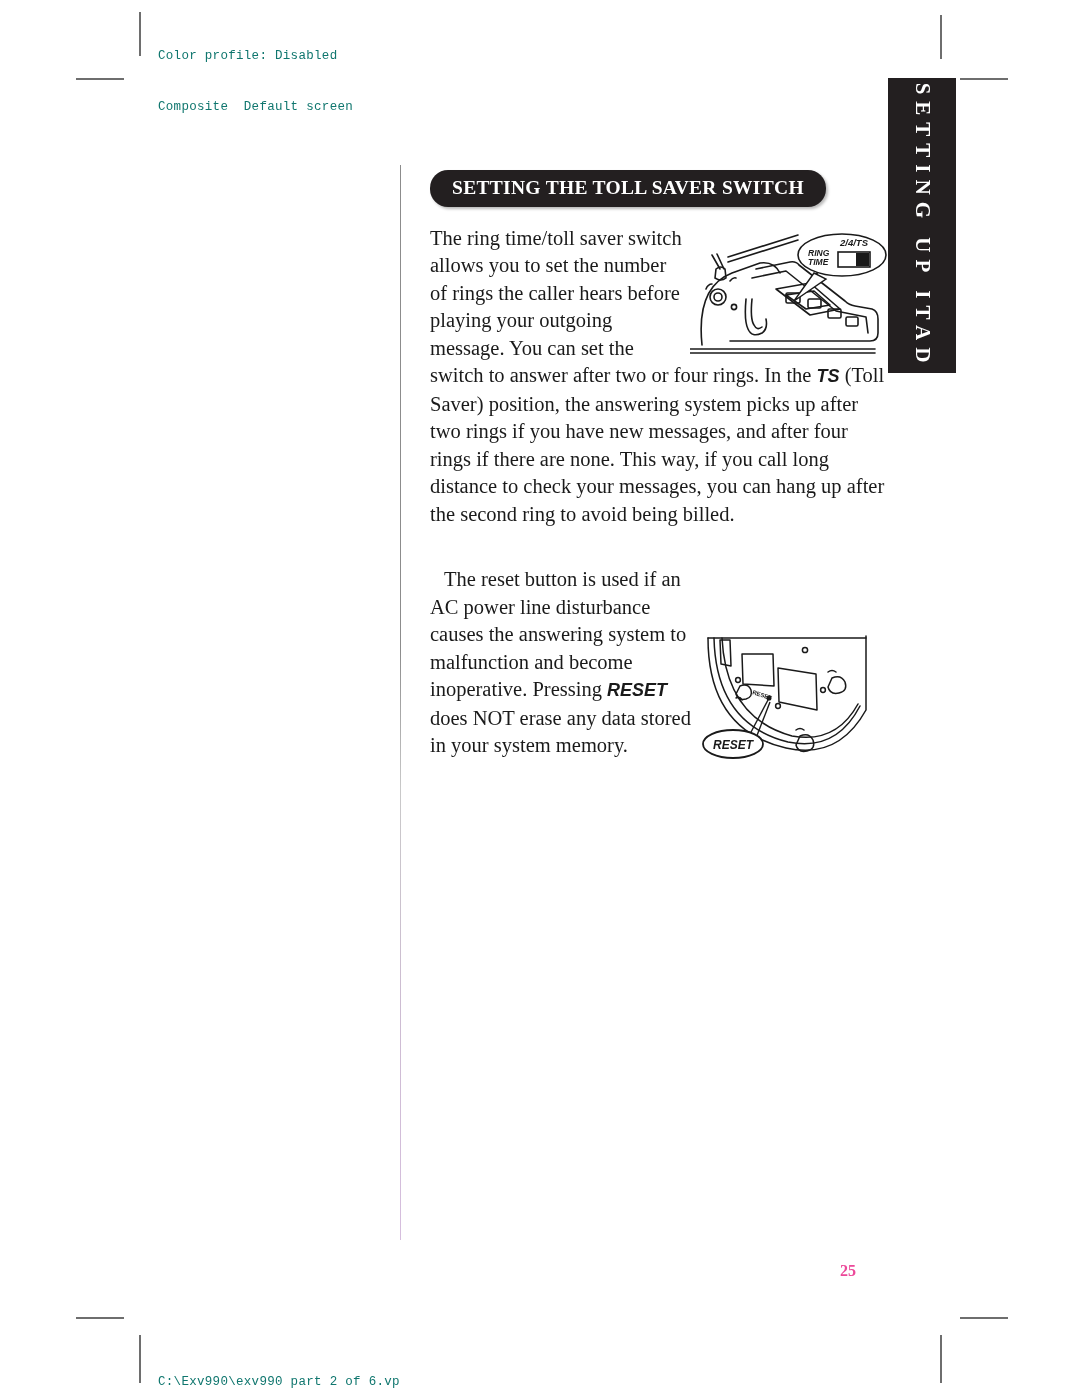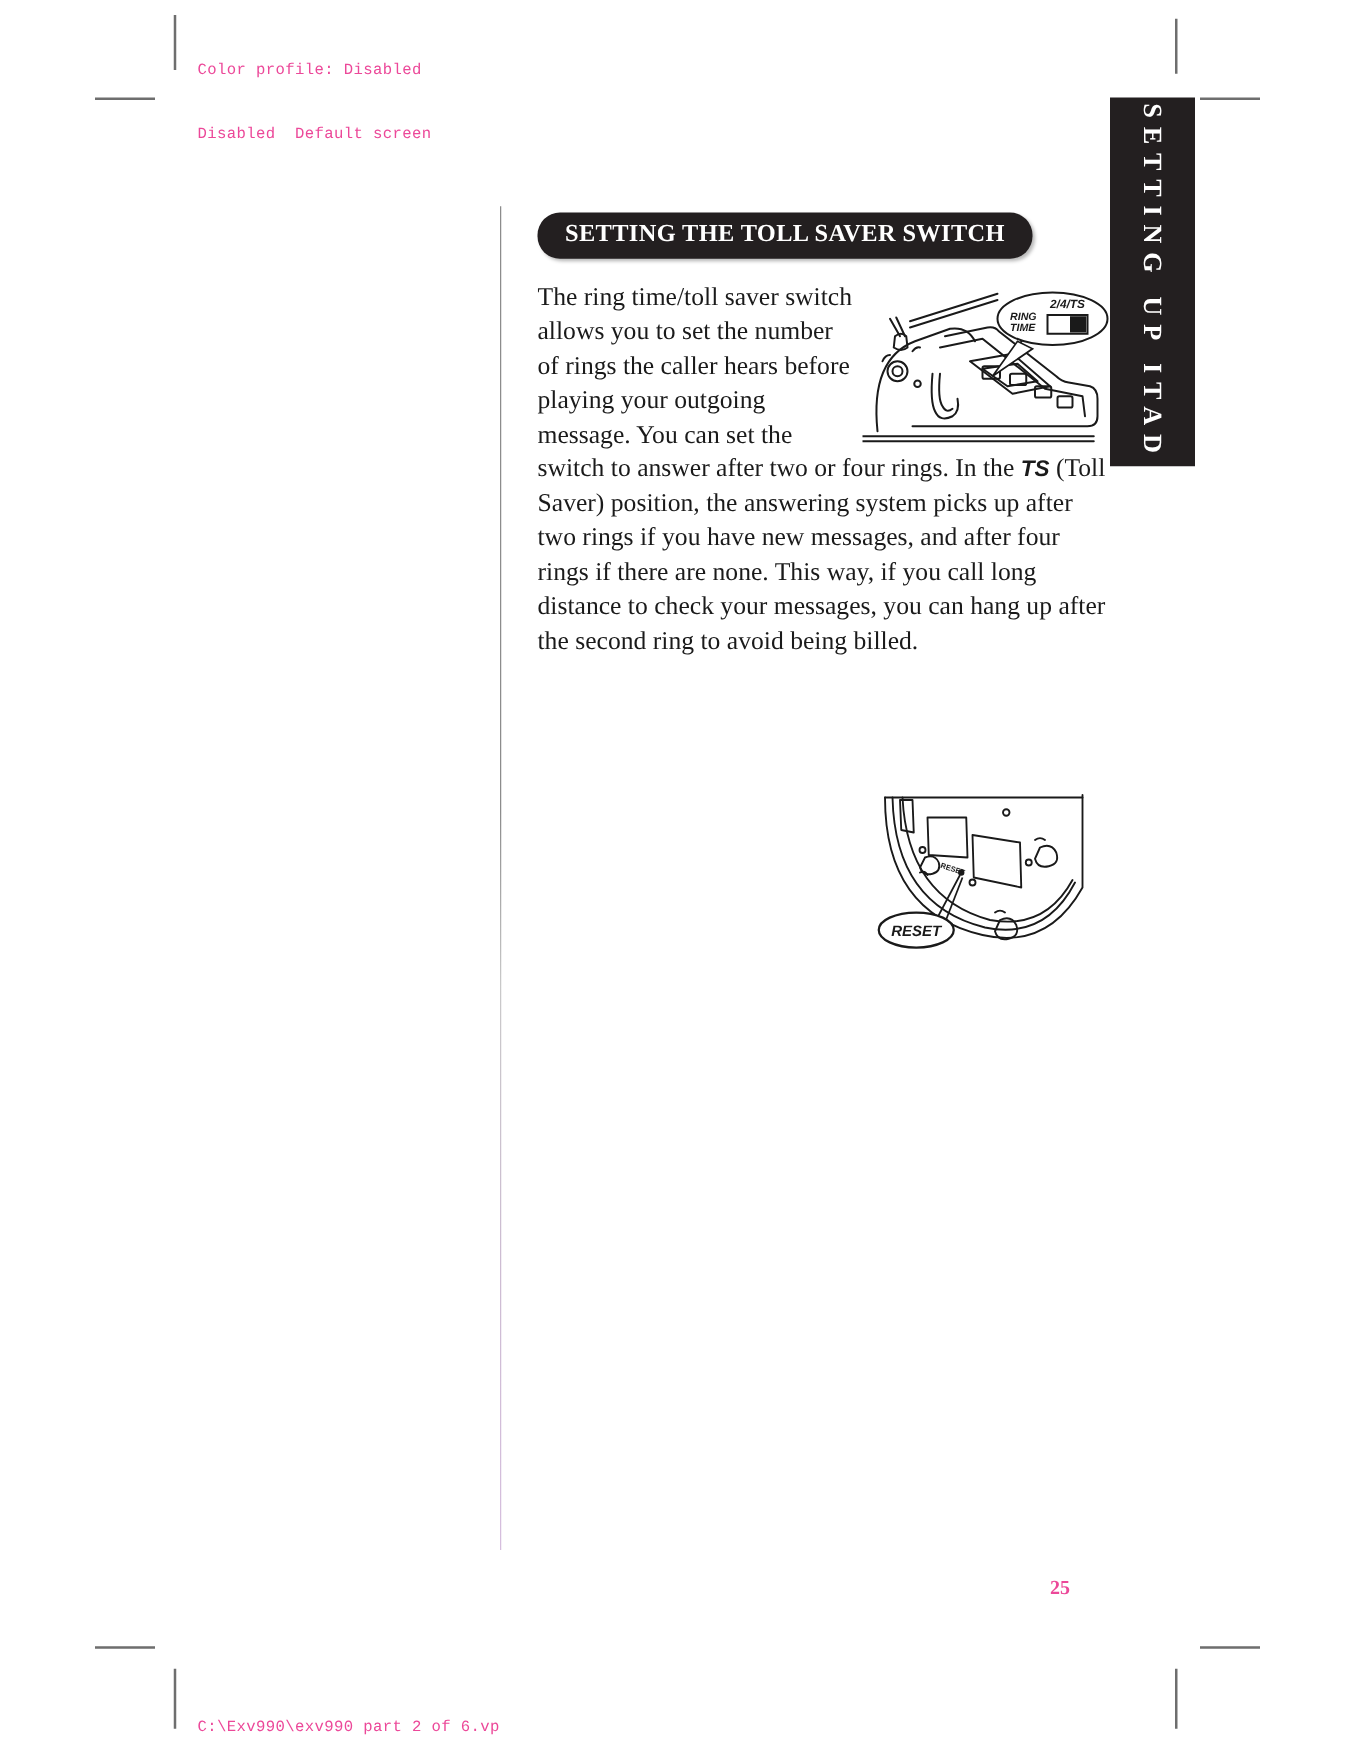--- a/index.html
+++ b/index.html
@@ -27,21 +27,21 @@
     width: 0;
     border-left: 2px solid #6e6e6e;
   }
 
   
   .printer-note {
     position: absolute;
     font-family: "Liberation Mono", "DejaVu Sans Mono", monospace;
     font-size: 12.5px;
     line-height: 17px;
-    color: #ec4899;
+    color: #0f766e;
     white-space: pre;
     letter-spacing: 0.3px;
   }
 
   
   .column-rule {
     position: absolute;
     left: 400px;
     top: 165px;
     width: 1px;
@@ -150,21 +150,21 @@
 <div class="crop-v" style="left:139px; top:12px;   height:44px;"></div>
 <div class="crop-h" style="left:960px; top:78px;   width:48px;"></div>
 <div class="crop-v" style="left:940px; top:15px;   height:44px;"></div>
 <div class="crop-h" style="left:76px;  top:1317px; width:48px;"></div>
 <div class="crop-v" style="left:139px; top:1335px; height:48px;"></div>
 <div class="crop-h" style="left:960px; top:1317px; width:48px;"></div>
 <div class="crop-v" style="left:940px; top:1335px; height:48px;"></div>
 
 <div class="printer-note" style="left:158px; top:14px;">
   <div>Color profile: Disabled</div>
-  <div>Disabled  Default screen</div>
+  <div>Composite  Default screen</div>
 </div>
 
 <div class="printer-note" style="left:158px; top:1340px;">
   <div>C:\Exv990\exv990 part 2 of 6.vp</div>
   
 </div>
 
 <div class="column-rule"></div>
 
 <div class="side-tab">
@@ -229,20 +229,23 @@
       <p style="margin:0;">
         <span>The ring time/toll saver switch allows you to set the number of rings the caller hears before playing your outgoing message. You can set the switch to answer after two or four rings. In the </span><span class="kw">TS</span><span> (Toll Saver) position, the answering system picks up after two rings if you have new messages, and after four rings if there are none. This way, if you call long distance to check your messages, you can hang up after the second ring to avoid being billed.</span>
       </p>
     </div>
   </div>
 
   <div style="position:absolute; left:0; top:540px; width:460px;">
 
     <div class="body-text" style="margin-top:18px; width:262px;">
 
+      <p class="indent" style="margin:26px 0 0 0;">
+        <span>The reset button is used if an AC power line disturbance causes the answering system to malfunction and become inoperative. Pressing </span><span class="kw">RESET</span><span> does NOT erase any data stored in your system memory.</span>
+      </p>
     </div>
   </div>
 
 </div>
 
 <div class="illus" style="left:700px; top:628px;">
   <svg width="190" height="150" viewBox="0 0 190 150">
     <g fill="none" stroke="#1a1a1a" stroke-width="1.5" stroke-linejoin="round" stroke-linecap="round">
 
       <path d="M8 10 q0 92 78 110 q52 12 80 -38 L166 8"></path>

